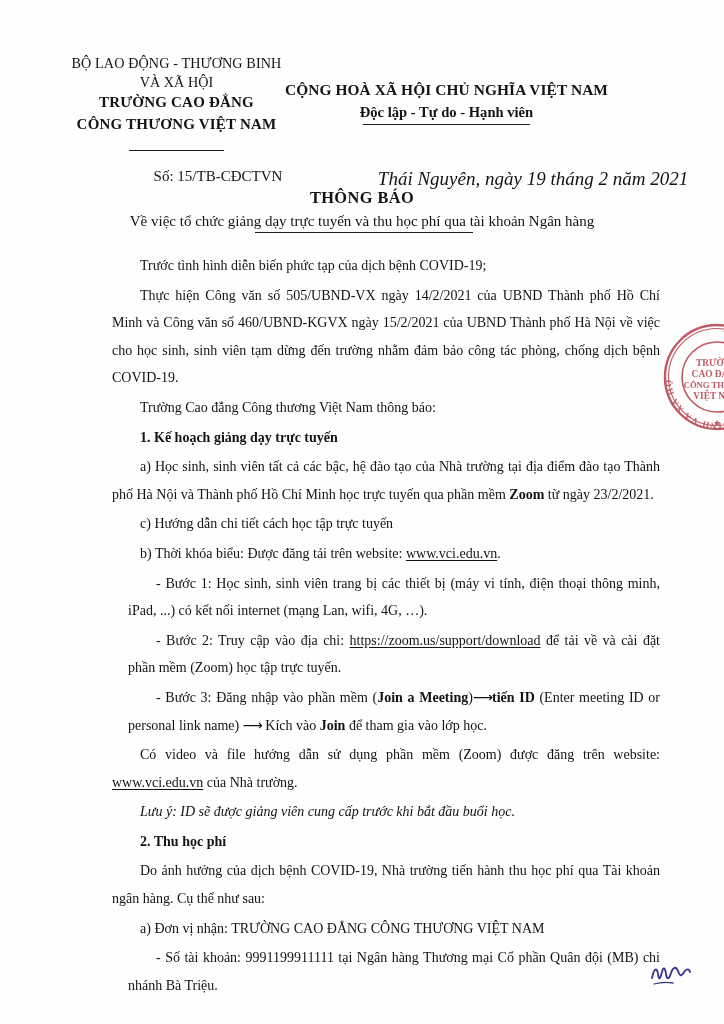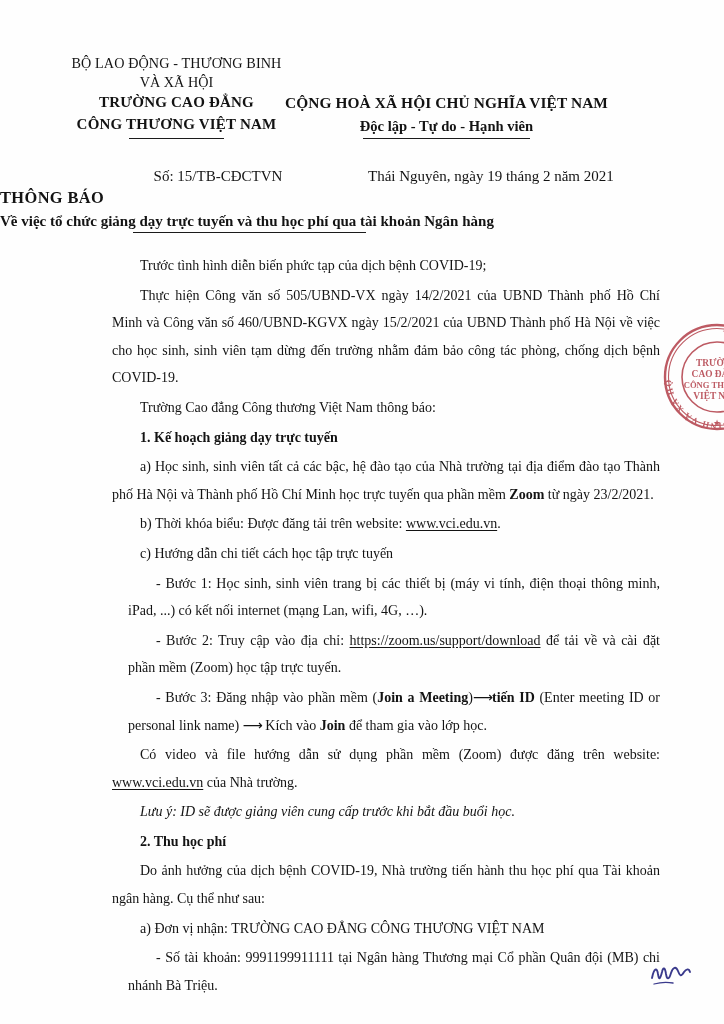--- a/index.html
+++ b/index.html
@@ -26,21 +26,21 @@
     background: #fefefe;
   }
 
   
   .letterhead {
     position: absolute;
     top: 54px;
     left: 0;
     width: 608px;
     display: flex;
-    align-items: flex-end;
+    align-items: center;
   }
   .lh-left {
     width: 300px;
     margin-left: 68px;
     text-align: center;
     line-height: 1.32;
   }
   .lh-right {
     width: 330px;
     text-align: center;
@@ -59,21 +59,21 @@
     font-weight: bold;
     letter-spacing: .2px;
     margin-top: 2px;
   }
   .lh-school2 {
     font-size: 15px;
     font-weight: bold;
     letter-spacing: .2px;
     position: relative;
     display: inline-block;
-    padding-bottom: 4px;
+    padding-bottom: 16px;
   }
   .lh-school2::after {
     content: "";
     position: absolute;
     left: 26%;
     right: 26%;
     bottom: 0;
     border-bottom: 1.4px solid #1b1b1b;
   }
   .lh-country {
@@ -108,39 +108,41 @@
     display: flex;
   }
   .doc-number {
     width: 300px;
     margin-left: 68px;
     text-align: center;
     font-size: 15px;
   }
   .doc-place-date {
     width: 330px;
-    text-align: left;
-    font-size: 15px;
+    text-align: center;
+    font-size: 19px;
+    font-style: italic;
   }
 
   
   .titleblock {
     position: absolute;
     top: 188px;
     left: 0;
     width: 724px;
+    text-align: center;
   }
   .doc-title {
     font-size: 16.4px;
     font-weight: bold;
     letter-spacing: .4px;
   }
   .doc-subtitle {
     font-size: 15px;
-    font-weight: bold;
+    font-weight: normal;
     margin-top: 5px;
     position: relative;
     display: inline-block;
     padding-bottom: 3px;
   }
   .doc-subtitle::after {
     content: "";
     position: absolute;
     left: 27%;
     right: 26%;
@@ -234,23 +236,23 @@
     <p>Trước tình hình diễn biến phức tạp của dịch bệnh COVID-19;</p>
 
     <p>Thực hiện Công văn số 505/UBND-VX ngày 14/2/2021 của UBND Thành phố Hồ Chí Minh và Công văn số 460/UBND-KGVX ngày 15/2/2021 của UBND Thành phố Hà Nội về việc cho học sinh, sinh viên tạm dừng đến trường nhằm đảm bảo công tác phòng, chống dịch bệnh COVID-19.</p>
 
     <p>Trường Cao đẳng Công thương Việt Nam thông báo:</p>
 
     <p class="bold">1. Kế hoạch giảng dạy trực tuyến</p>
 
     <p><span>a) Học sinh, sinh viên tất cả các bậc, hệ đào tạo của Nhà trường tại địa điểm đào tạo Thành phố Hà Nội và Thành phố Hồ Chí Minh học trực tuyến qua phần mềm </span><span class="b">Zoom</span><span> từ ngày 23/2/2021.</span></p>
 
+    <p>c) Hướng dẫn chi tiết cách học tập trực tuyến</p>
+
     <p><span>b) Thời khóa biểu: Được đăng tải trên website: </span><span class="u">www.vci.edu.vn</span><span>.</span></p>
-
-    <p>c) Hướng dẫn chi tiết cách học tập trực tuyến</p>
 
     <p class="dash">- Bước 1: Học sinh, sinh viên trang bị các thiết bị (máy vi tính, điện thoại thông minh, iPad, ...) có kết nối internet (mạng Lan, wifi, 4G, …).</p>
 
     <p class="dash"><span>- Bước 2: Truy cập vào địa chỉ: </span><span class="u">https://zoom.us/support/download</span><span> để tải về và cài đặt phần mềm (Zoom) học tập trực tuyến.</span></p>
 
     <p class="dash"><span>- Bước 3: Đăng nhập vào phần mềm (</span><span class="b">Join a Meeting</span><span>)</span><span class="arrow">⟶</span><span class="b">tiến ID</span><span> (Enter meeting ID or personal link name) </span><span class="arrow">⟶</span><span> Kích vào </span><span class="b">Join</span><span> để tham gia vào lớp học.</span></p>
 
     <p><span>Có video và file hướng dẫn sử dụng phần mềm (Zoom) được đăng trên website: </span><span class="u">www.vci.edu.vn</span><span> của Nhà trường.</span></p>
 
     <p class="italic">Lưu ý: ID sẽ được giảng viên cung cấp trước khi bắt đầu buổi học.</p>

